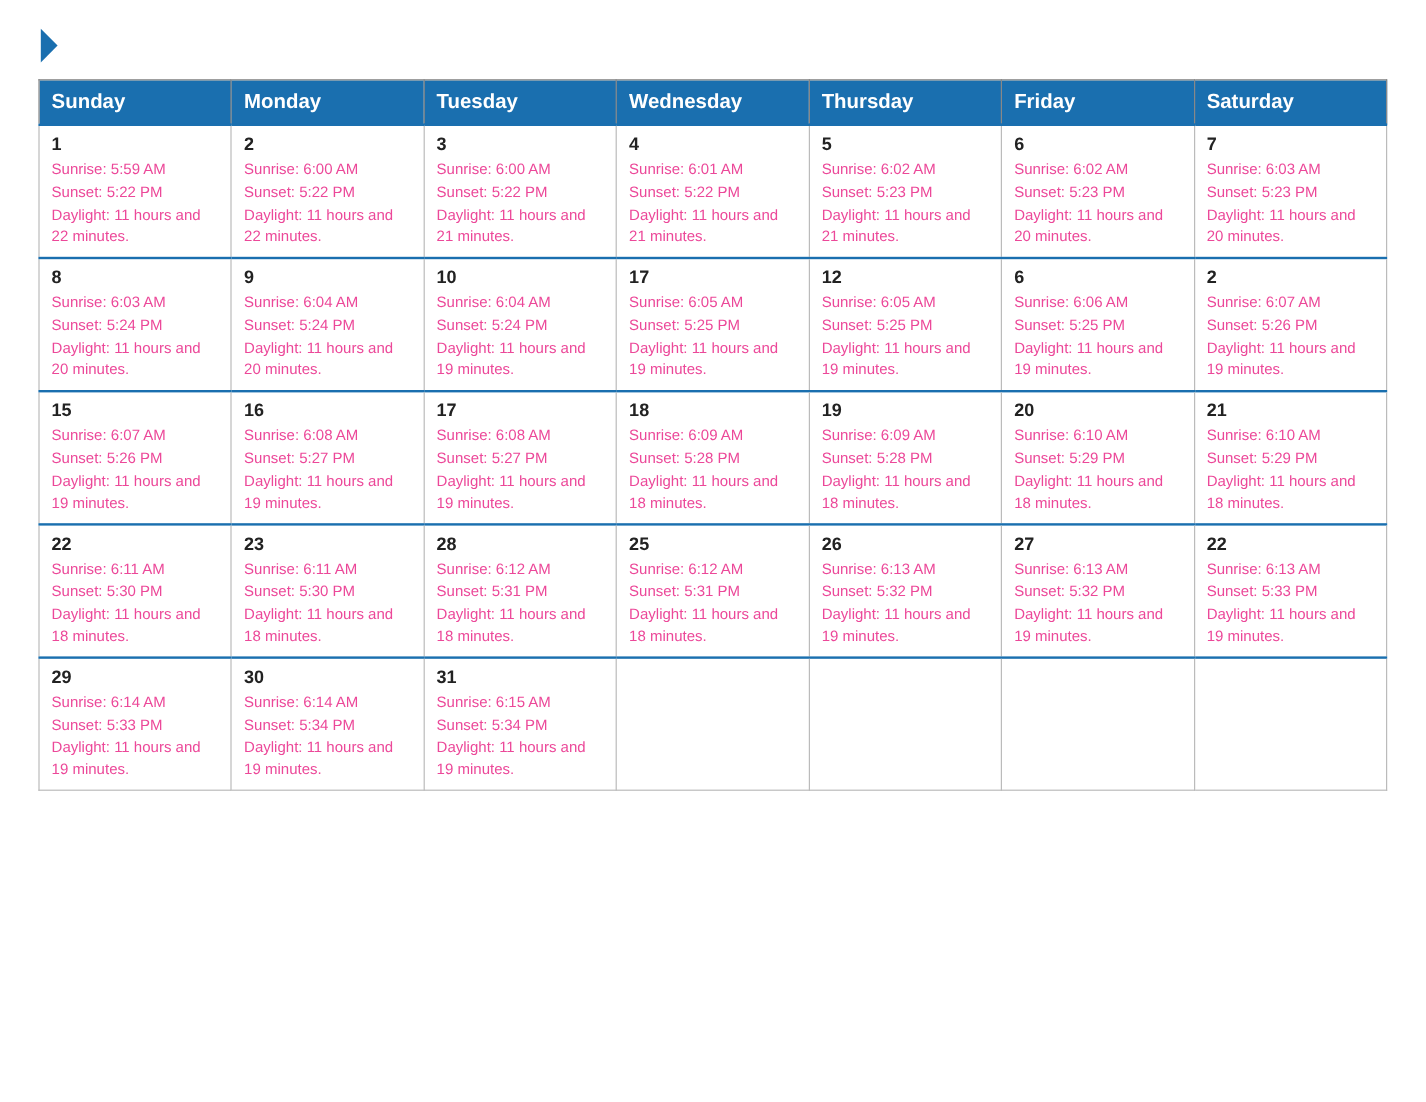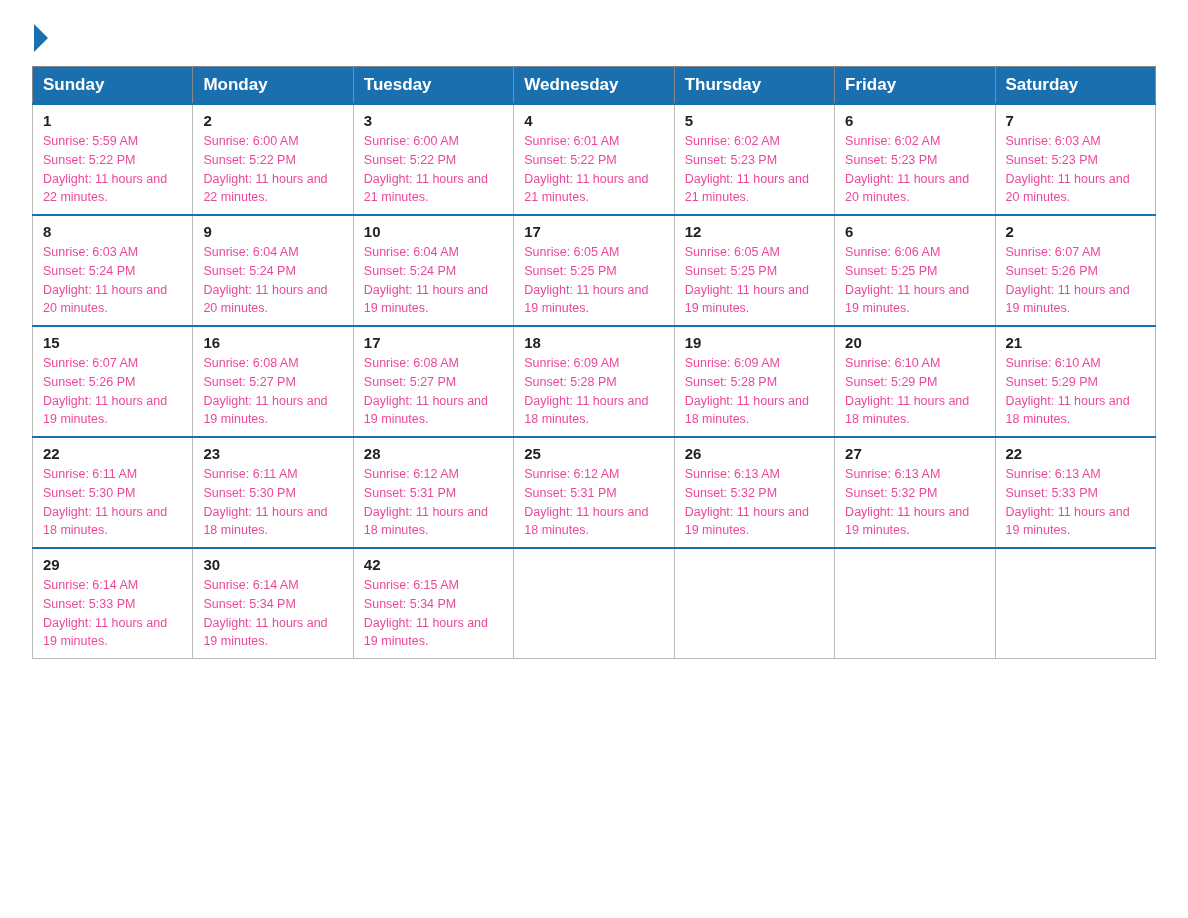--- a/index.html
+++ b/index.html
@@ -374,21 +374,21 @@
       </td>
         <td>
         <div class="day-num">30</div>
         <div class="day-info">
           Sunrise: 6:14 AM<br>
           Sunset: 5:34 PM<br>
           Daylight: 11 hours and 19 minutes.
         </div>
       </td>
         <td>
-        <div class="day-num">42</div>
+        <div class="day-num">31</div>
         <div class="day-info">
           Sunrise: 6:15 AM<br>
           Sunset: 5:34 PM<br>
           Daylight: 11 hours and 19 minutes.
         </div>
       </td>
         <td class="empty-cell"></td>
         <td class="empty-cell"></td>
         <td class="empty-cell"></td>
         <td class="empty-cell"></td>

